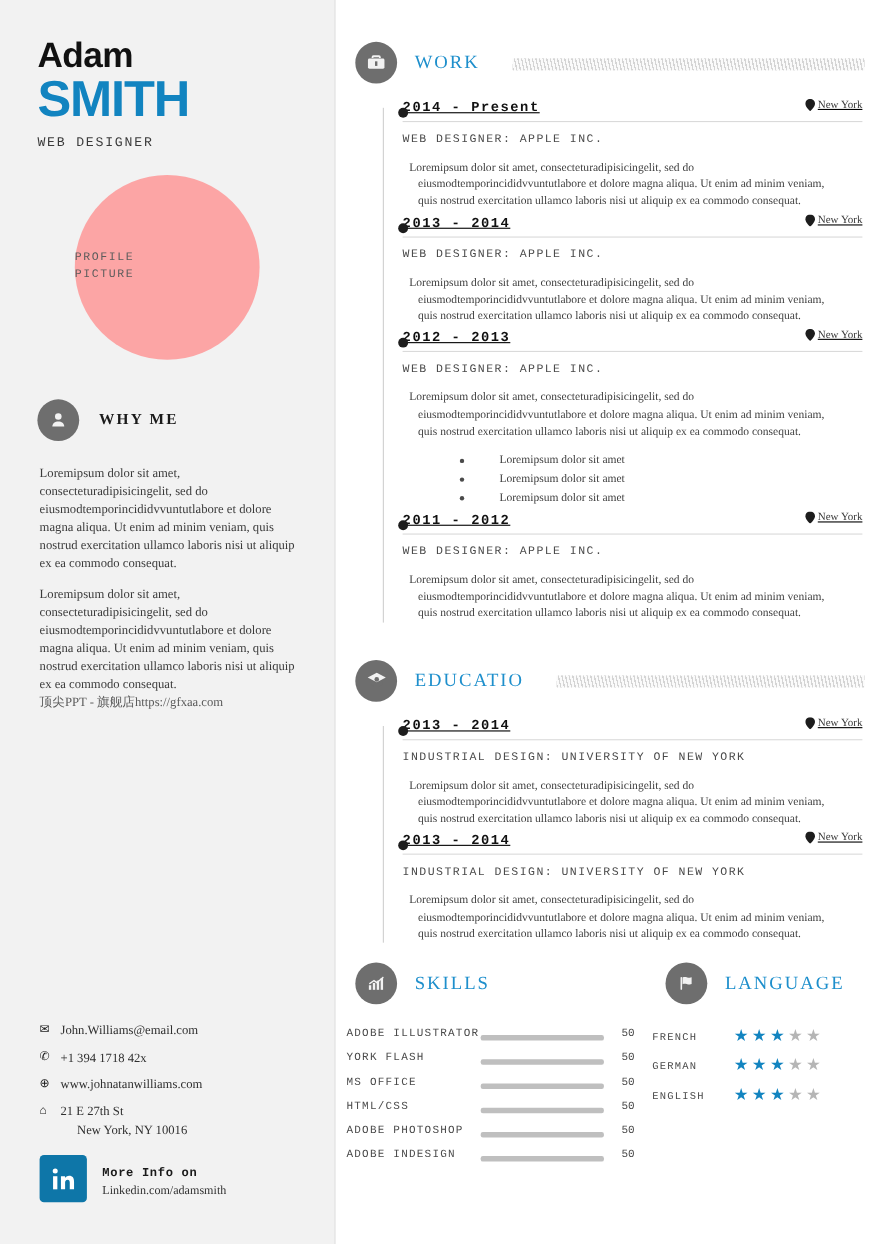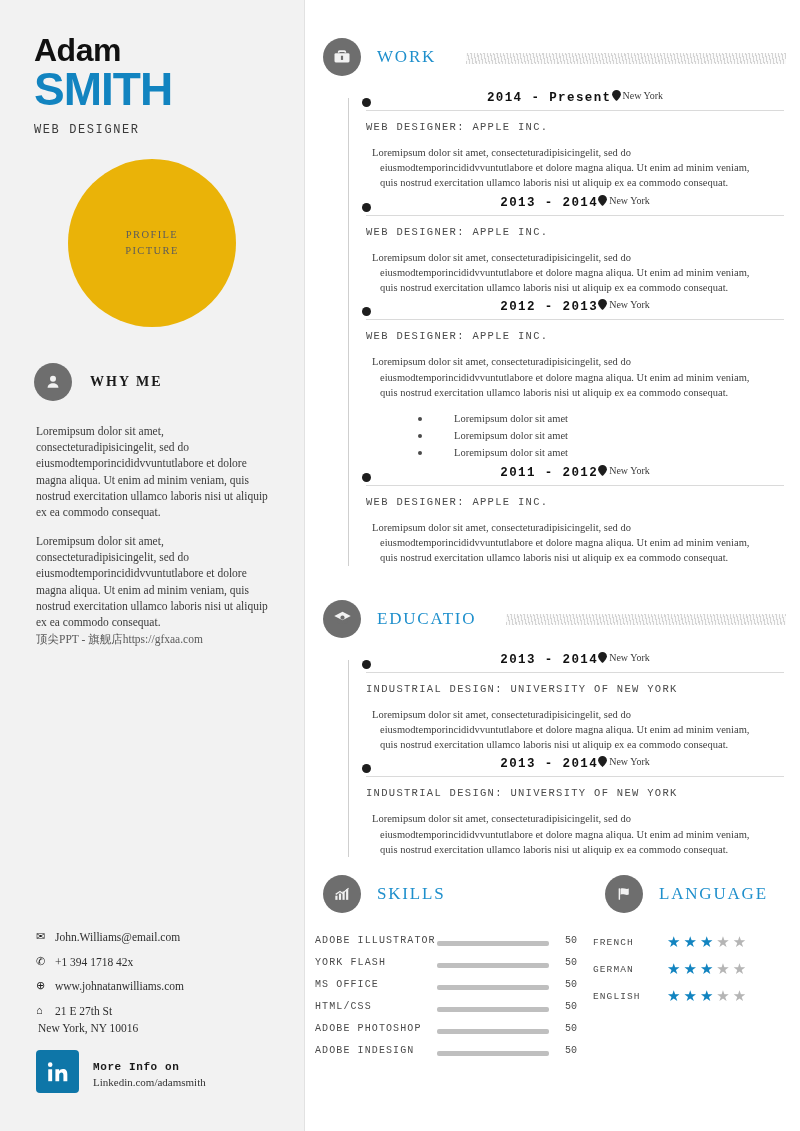--- a/index.html
+++ b/index.html
@@ -32,24 +32,24 @@
   }
   .job-title{
     font-family:"Liberation Mono", monospace;
     font-size:12px;color:#3a3a3a;letter-spacing:1.6px;
     margin-top:11px;
   }
 
   .photo-wrap{display:flex;justify-content:center;margin-top:22px;}
   .photo{
     width:168px;height:168px;border-radius:50%;
-    background:#eab308;
+    background:#fca5a5;
     display:flex;flex-direction:column;
-    align-items:center;justify-content:center;
-    font-family:Liberation Serif, serif;
+    justify-content:center;
+    font-family:Liberation Mono, monospace;
     font-size:10.5px;color:#5c5c5c;letter-spacing:1.4px;line-height:1.5;
   }
 
   .whyme-head{
     display:flex;align-items:center;gap:18px;
     padding:36px 0 0 34px;
   }
   .circle-icon{
     width:38px;height:38px;border-radius:50%;
     background:#6e6e6e;
@@ -69,21 +69,21 @@
   .bio .wm{color:#5a5a5a;}
 
   .contact{
     position:absolute;left:36px;top:930px;right:20px;
   }
   .c-row{
     display:flex;align-items:flex-start;gap:5px;
     font-size:11.5px;color:#2f2f2f;margin-bottom:9px;line-height:1.35;
   }
   .c-row .gl{font-size:11px;line-height:1.2;color:#1a1a1a;flex:none;width:14px;}
-  .c-addr2{font-size:11.5px;color:#2f2f2f;margin:-6px 0 0 2px;}
+  .c-addr2{font-size:11.5px;color:#2f2f2f;margin:-6px 0 0 34px;}
 
   .linkedin{
     display:flex;align-items:center;gap:14px;
     position:absolute;left:36px;top:1050px;
   }
   .li-badge{
     width:43px;height:43px;border-radius:4px;background:#0e76a8;
     display:flex;align-items:center;justify-content:center;flex:none;
   }
   .li-t1{
@@ -118,22 +118,22 @@
   .timeline{position:relative;margin:14px 0 0 0;padding-left:18px;}
   .tl-line{
     position:absolute;left:43px;top:8px;bottom:0;width:1px;background:#cfcfcf;
   }
   .entry{position:relative;padding-left:43px;padding-right:16px;margin-bottom:4px;}
   .dot{
     position:absolute;left:39px;top:8px;width:9px;height:9px;border-radius:50%;
     background:#1d1d1d;
   }
   .entry-top{
-    display:flex;align-items:baseline;justify-content:center;
-    border-bottom:1px solid #dadada;padding-bottom:5px;
+    display:flex;align-items:baseline;justify-content:space-between;
+    border-bottom:1px solid #dadada;padding-bottom:5px;text-decoration:underline;
   }
   .years{
     font-family:"Liberation Mono", monospace;
     font-weight:bold;font-size:12.5px;color:#111;letter-spacing:1.4px;
   }
   .loc{font-size:10px;color:#3a3a3a;display:flex;align-items:center;gap:2px;}
   .role{
     font-family:"Liberation Mono", monospace;
     font-size:10.5px;color:#4a4a4a;letter-spacing:1.3px;
     margin-top:10px;

